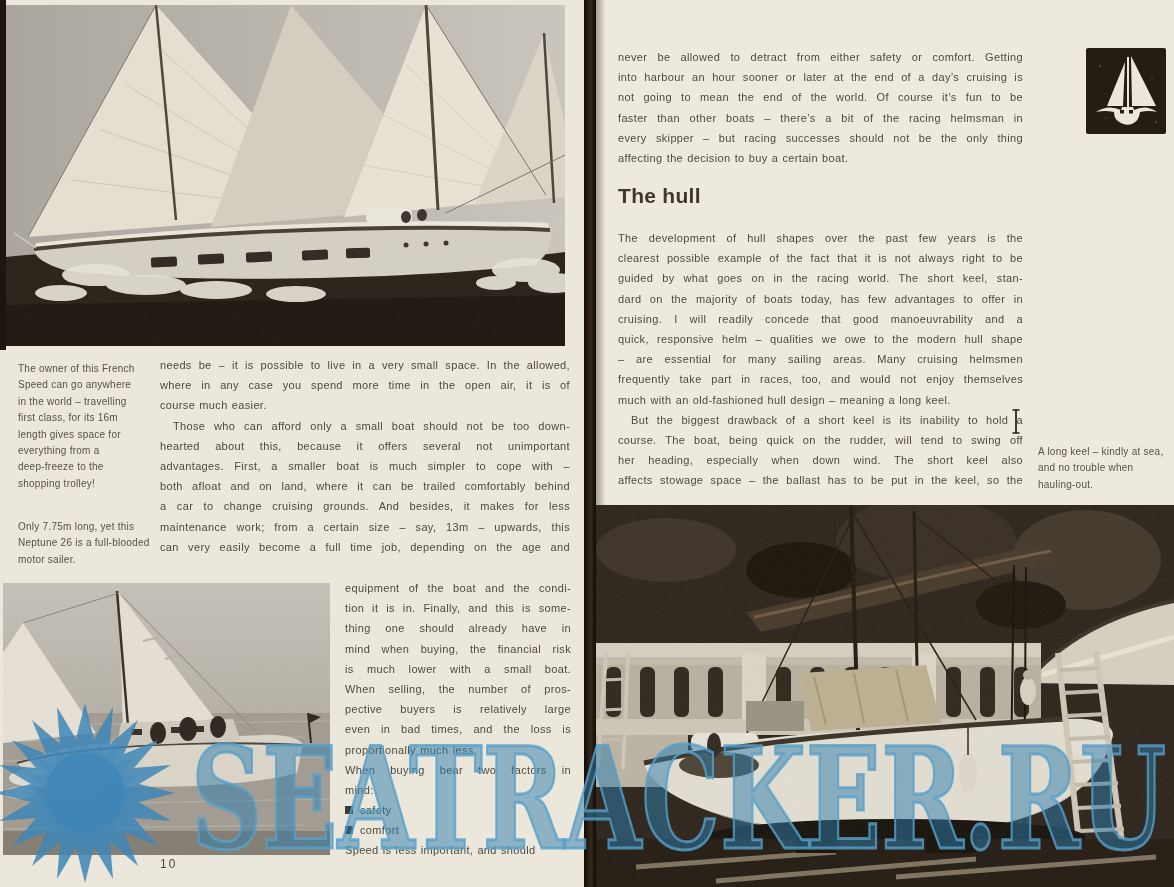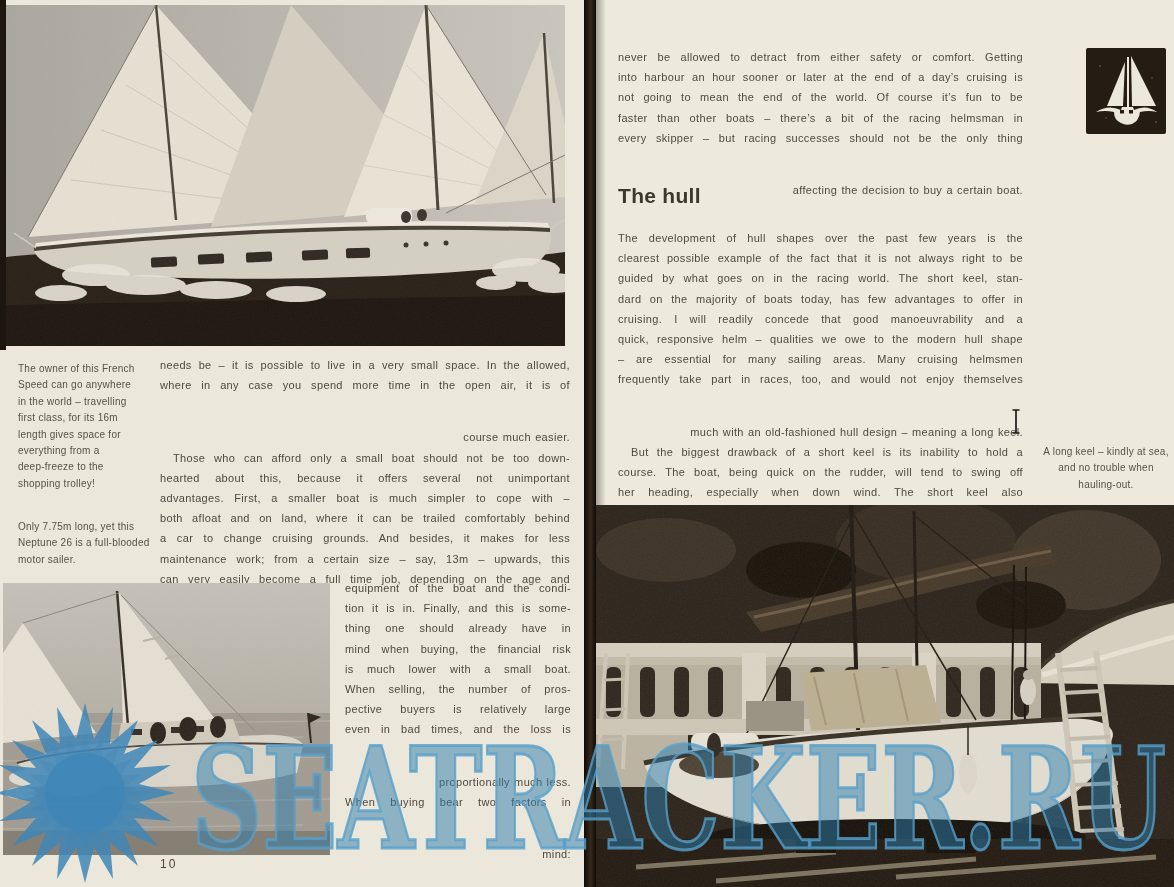--- a/index.html
+++ b/index.html
@@ -18,21 +18,21 @@
     background:linear-gradient(90deg,#0e0a05,#35291c 55%,#0f0b06);}
   #left-edge-strip{position:absolute;left:0;top:0;width:6px;height:350px;background:#1d160e;}
   .photo{position:absolute;overflow:hidden;background:#8a847a;}
   #photo-main{left:6px;top:5px;width:559px;height:341px;}
   #photo-small{left:3px;top:583px;width:327px;height:272px;}
   #photo-yard{left:596px;top:505px;width:578px;height:382px;}
   .txtcol{position:absolute;}
   .bl{height:20.2px;line-height:20.2px;font-size:11px;color:#4e4941;
       letter-spacing:.35px;word-spacing:.8px;}
   .jl{text-align:justify;text-align-last:justify;}
-  .ll{text-align:right;margin-top:32px;}
+  .ll{text-align:left;}
   .ind{text-indent:13px;}
   .cl{height:16.4px;line-height:16.4px;font-size:10px;color:#575149;letter-spacing:.25px;}
   .caption{position:absolute;}
   #hull-heading{position:absolute;left:22px;top:184px;font-size:21px;font-weight:bold;
       color:#3d372e;letter-spacing:.3px;}
   .sq{display:inline-block;width:8px;height:8px;background:#3e382f;margin-right:7px;}
   #page-number{position:absolute;left:160px;top:857px;font-size:12px;color:#4a453d;letter-spacing:2px;}
   #corner-icon{position:absolute;left:490px;top:48px;width:80px;height:86px;}
   #text-cursor{position:absolute;left:1010px;top:408px;width:12px;height:28px;}
   #watermark{position:absolute;left:0;top:690px;width:1174px;height:197px;pointer-events:none;}
@@ -244,21 +244,21 @@
     <div class="bl jl">quick, responsive helm – qualities we owe to the modern hull shape</div>
     <div class="bl jl">– are essential for many sailing areas. Many cruising helmsmen</div>
     <div class="bl jl">frequently take part in races, too, and would not enjoy themselves</div>
     <div class="bl ll">much with an old-fashioned hull design – meaning a long keel.</div>
     <div class="bl jl ind">But the biggest drawback of a short keel is its inability to hold a</div>
     <div class="bl jl">course. The boat, being quick on the rudder, will tend to swing off</div>
     <div class="bl jl">her heading, especially when down wind. The short keel also</div>
     <div class="bl jl">affects stowage space – the ballast has to be put in the keel, so the</div>
   </div>
 
-  <div class="caption" id="caption-longkeel" style="left:442px;top:444px;width:136px;text-align:center;">
+  <div class="caption" id="caption-longkeel" style="left:442px;top:444px;width:136px;">
     <div class="cl">A long keel – kindly at sea,</div>
     <div class="cl">and no trouble when</div>
     <div class="cl">hauling-out.</div>
   </div>
 </div>
 
 <div class="photo" id="photo-yard">
   <svg width="578" height="382" viewBox="0 0 578 382">
     <defs>
       <filter id="g3">

